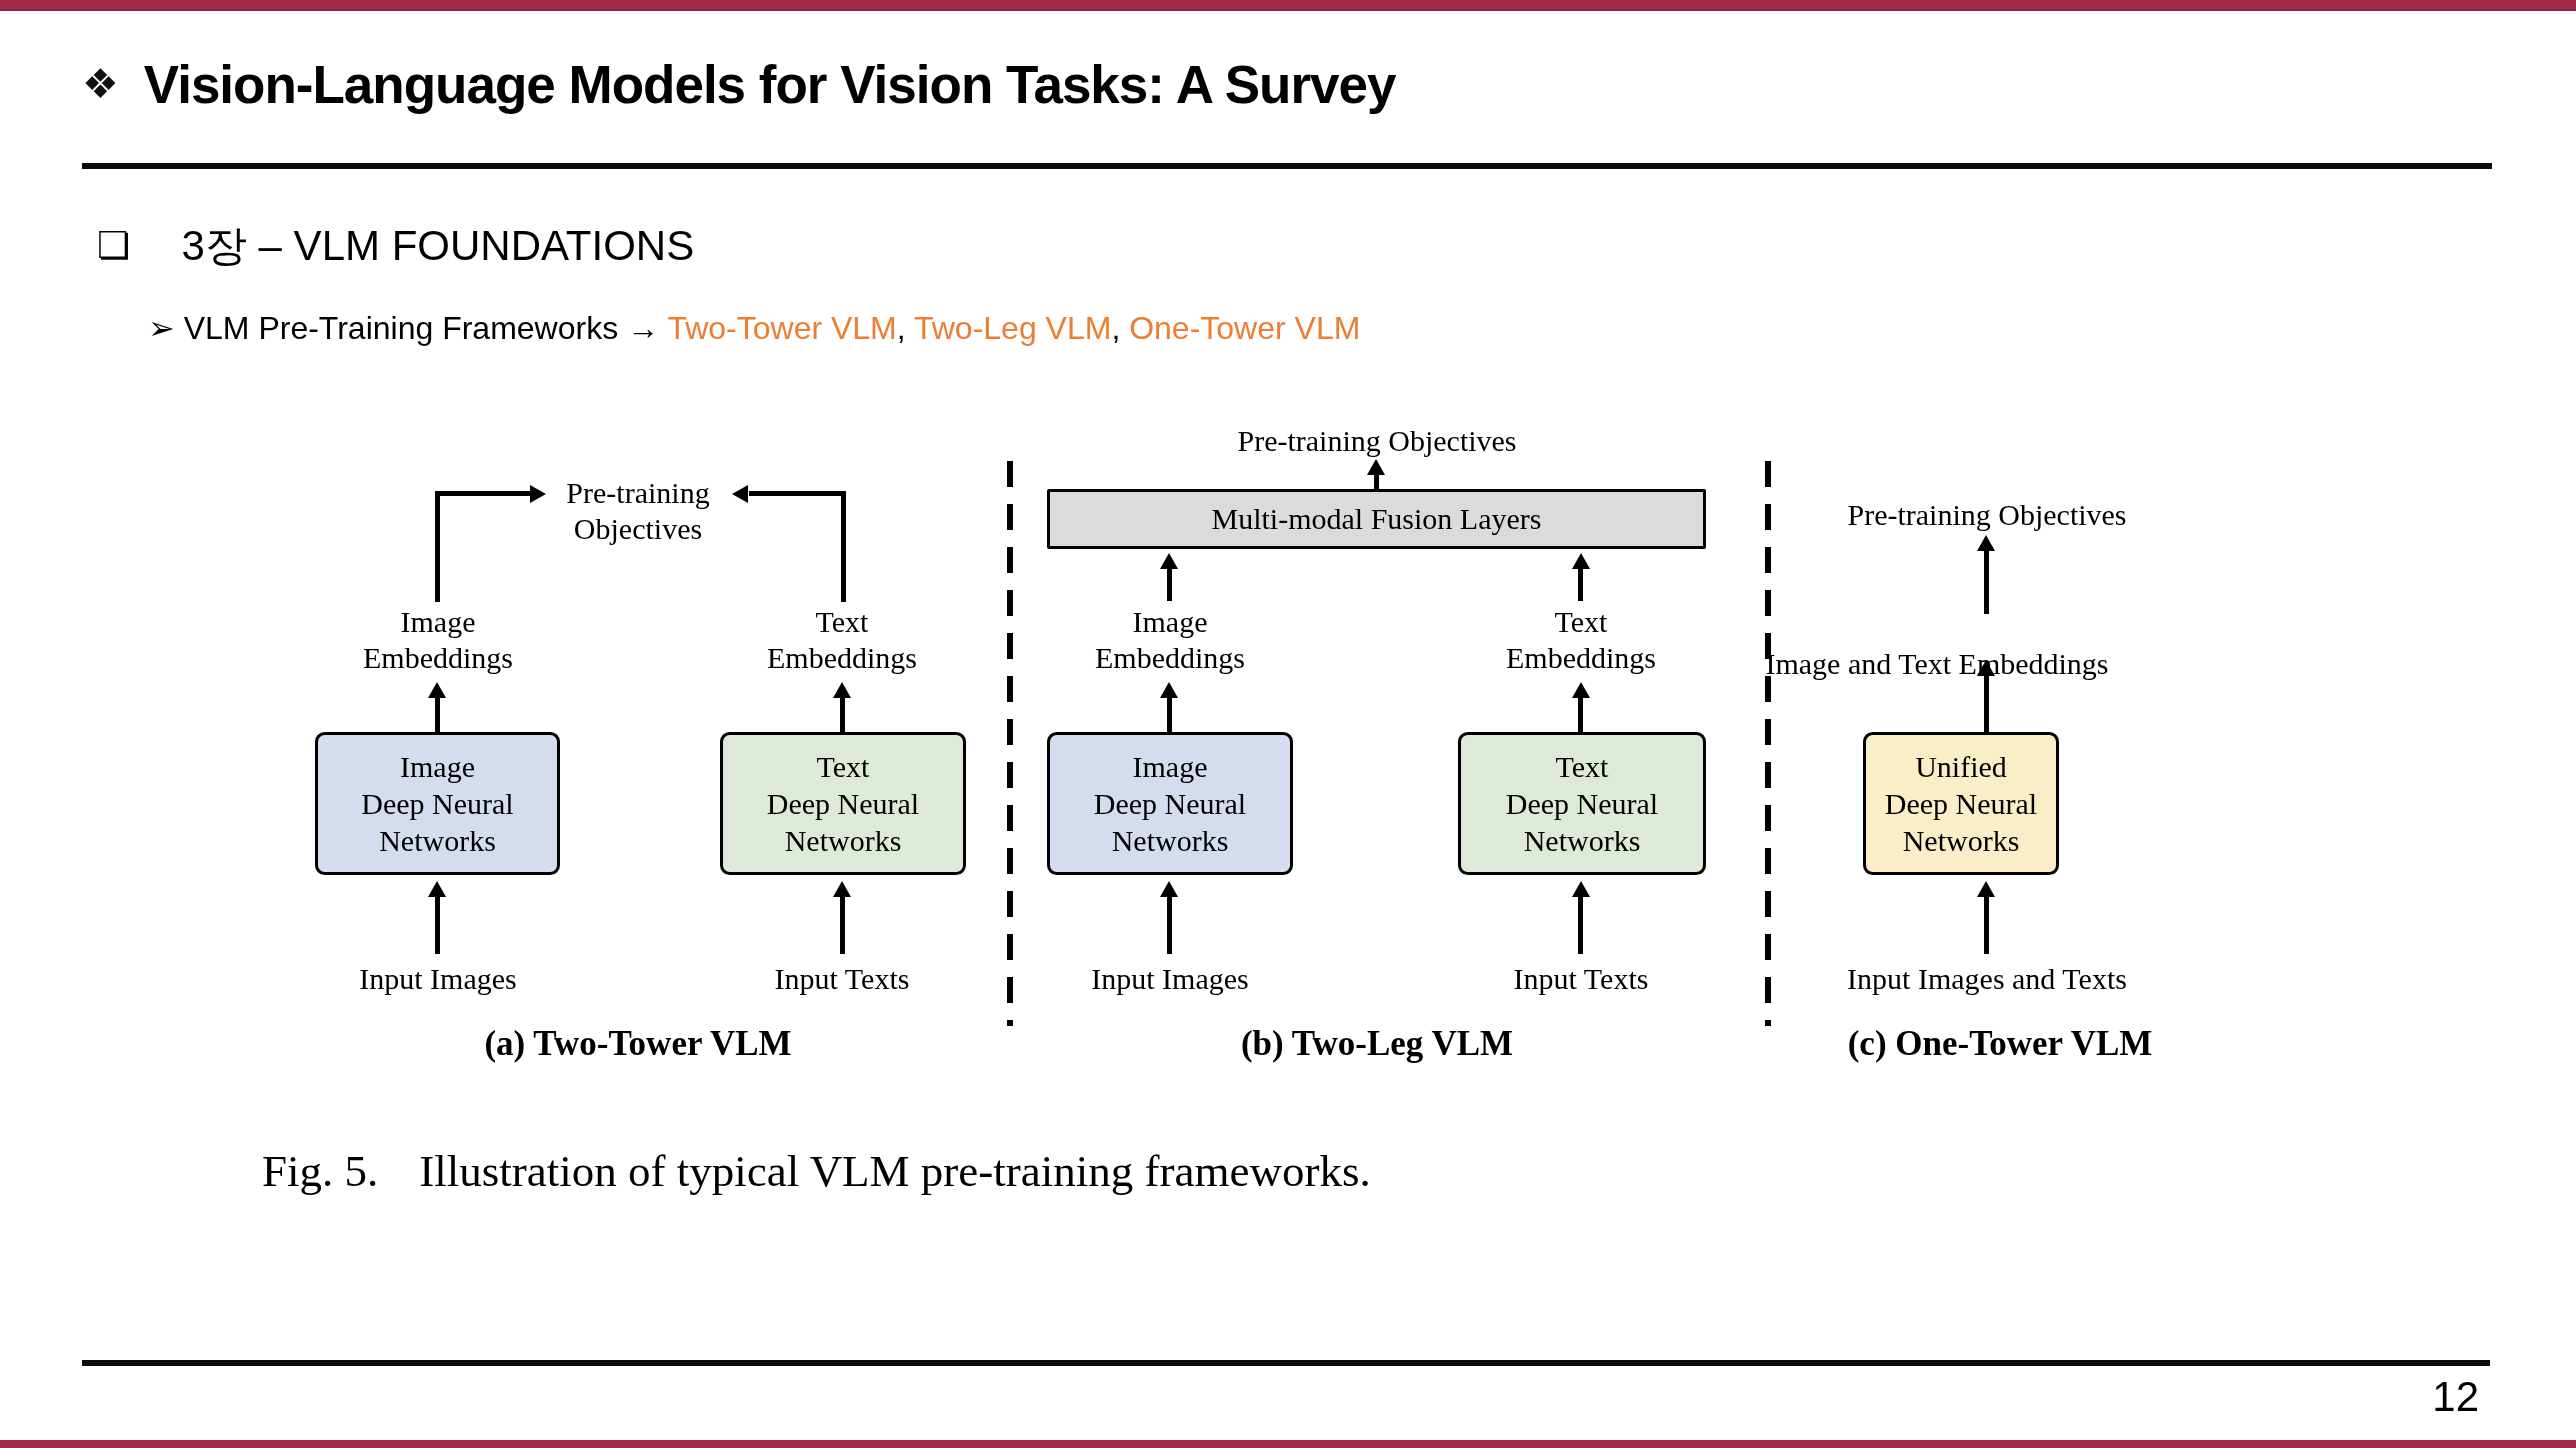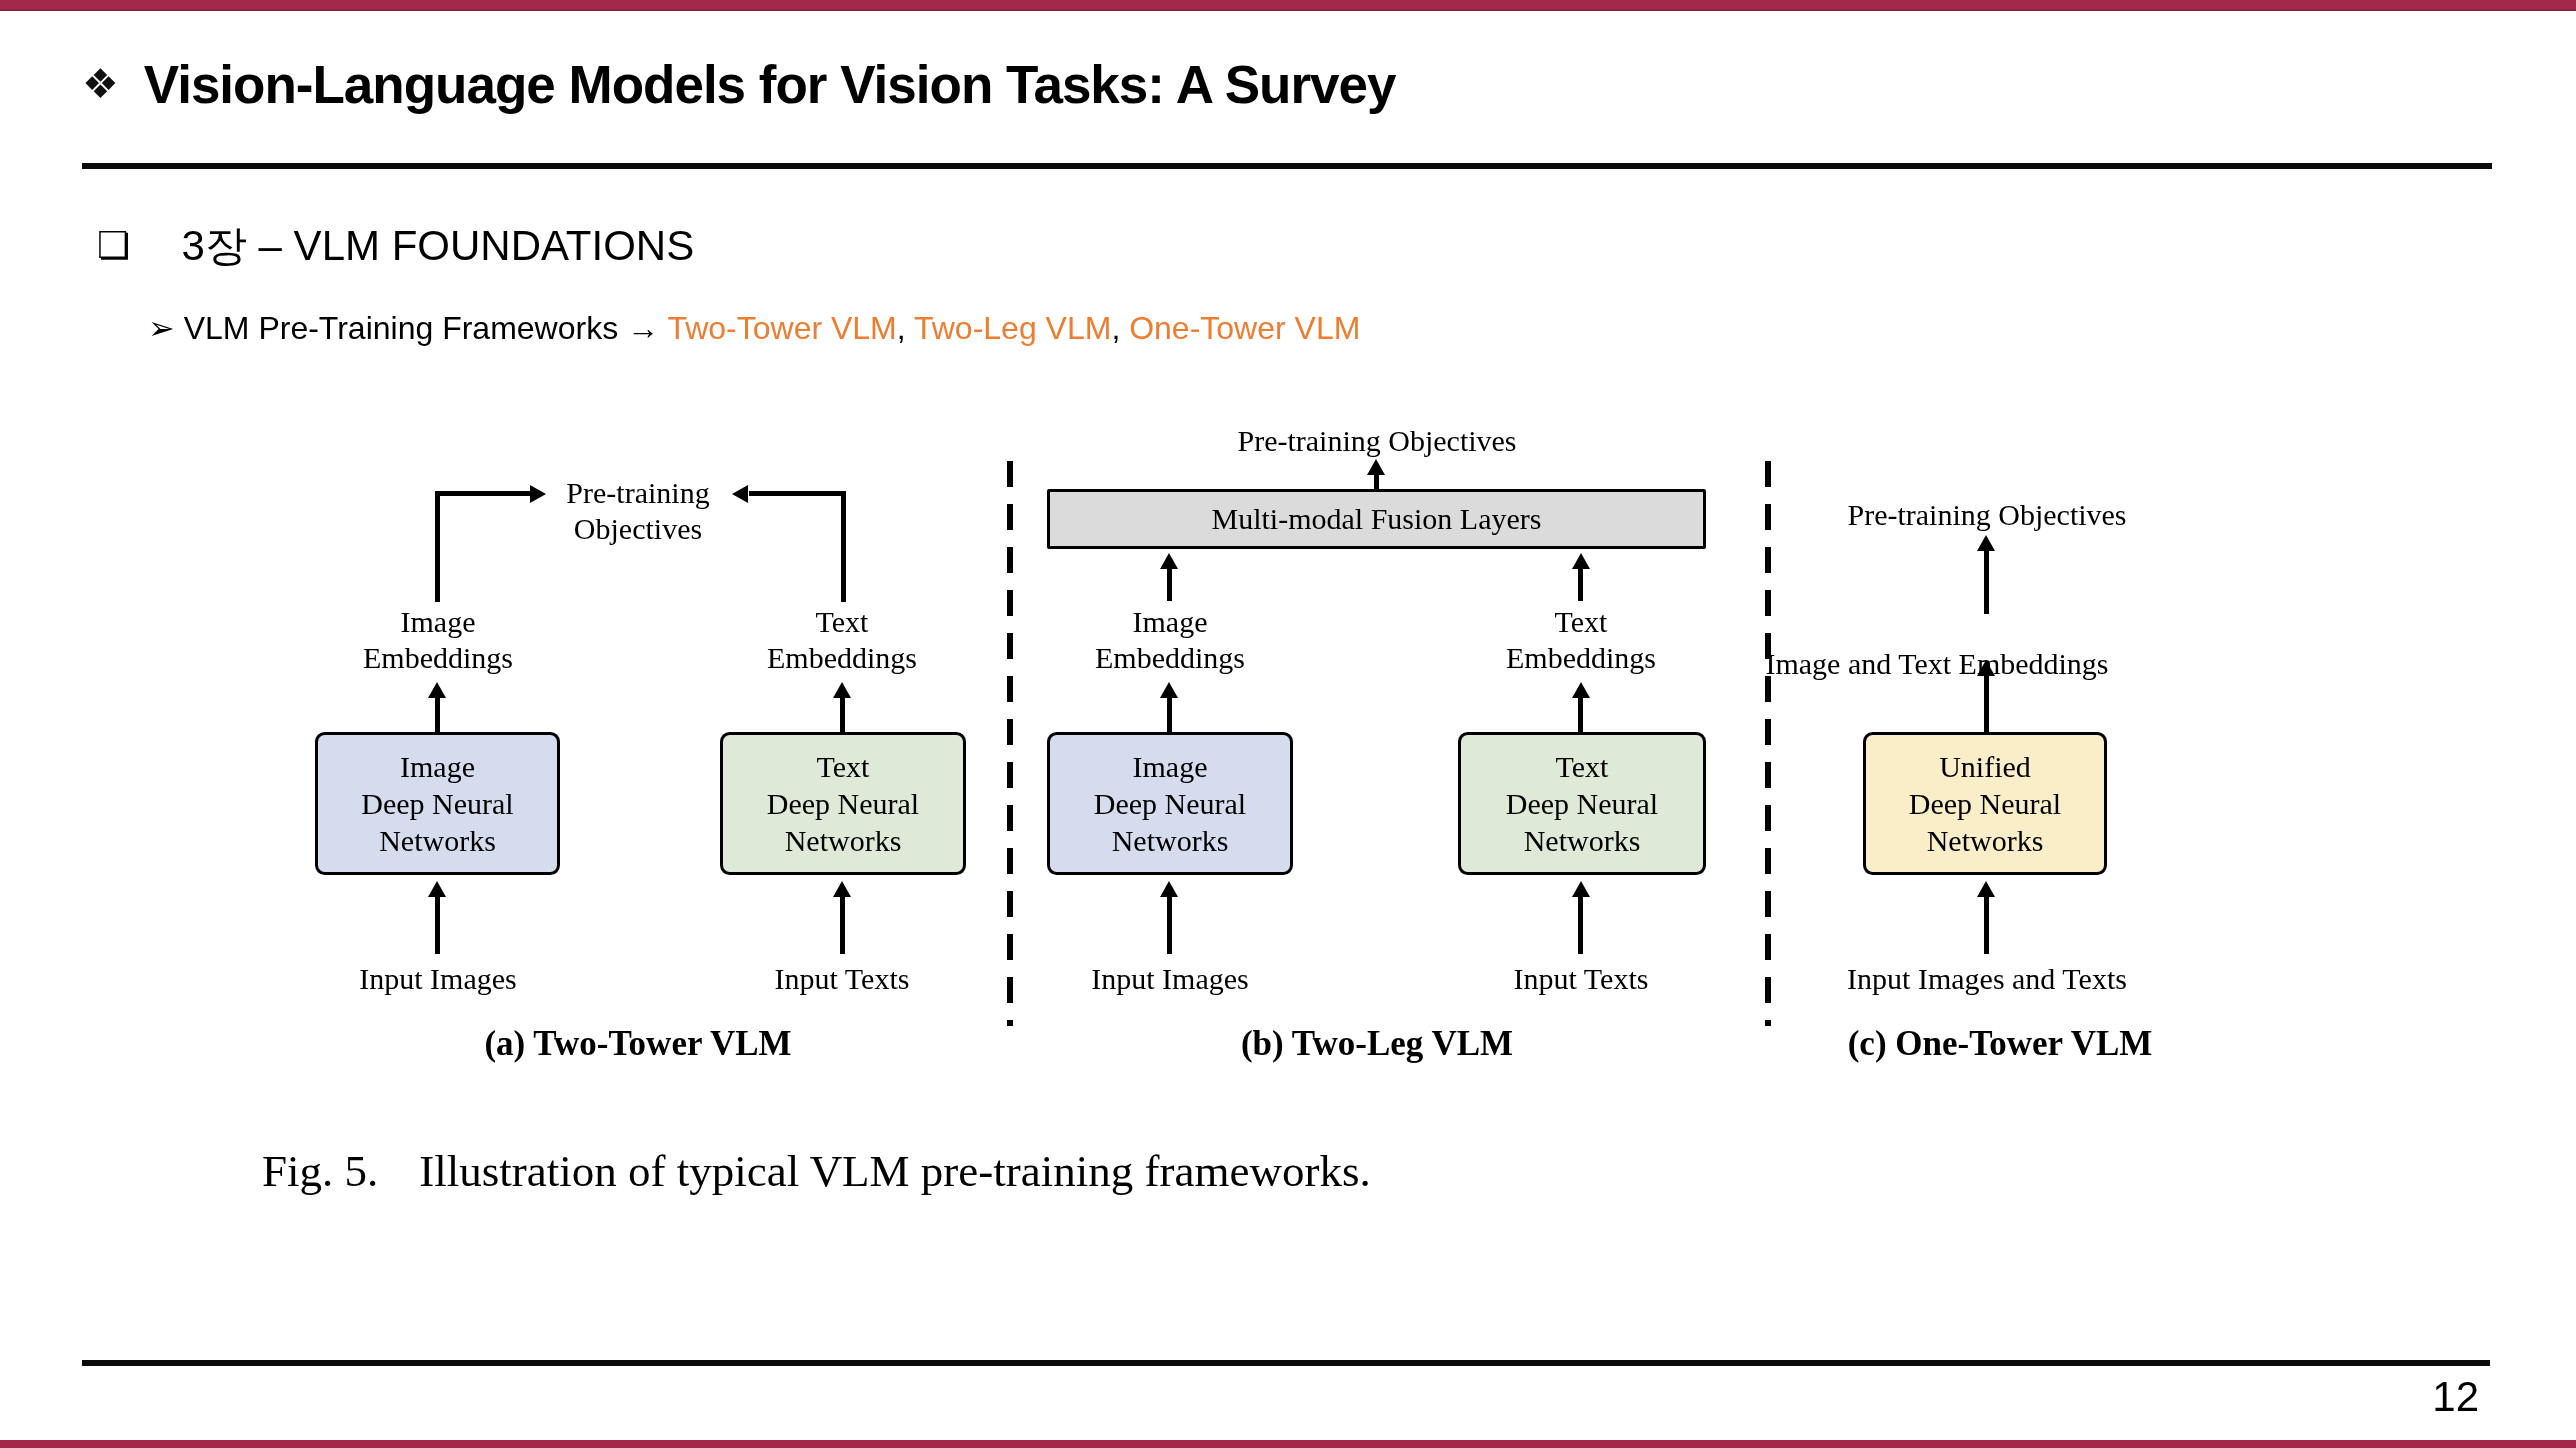--- a/index.html
+++ b/index.html
@@ -173,21 +173,21 @@
     <div class="dash-line" style="left:1475px;top:46px;height:565px;"></div>
 
     <div class="clbl" style="left:1697px;top:82px;">Pre-training Objectives</div>
     <div class="ah-up" style="left:1687px;top:120px;"></div>
     <div class="vline" style="left:1694px;top:135px;height:64px;"></div>
 
     <div class="clbl" style="left:1647px;top:203px;margin-top:28px;">Image and Text Embeddings</div>
     <div class="ah-up" style="left:1687px;top:245px;"></div>
     <div class="vline" style="left:1694px;top:261px;height:56px;"></div>
 
-    <div class="dnn-box" style="left:1573px;top:317px;width:244px;height:143px;background:#FAEEC9;">
+    <div class="dnn-box" style="left:1573px;top:317px;width:196px;height:143px;background:#FAEEC9;">
       <div>Unified</div>
       <div>Deep Neural</div>
       <div>Networks</div>
     </div>
 
     <div class="ah-up" style="left:1687px;top:466px;"></div>
     <div class="vline" style="left:1694px;top:481px;height:58px;"></div>
     <div class="clbl" style="left:1697px;top:546px;">Input Images and Texts</div>
     <div class="panel-caption" style="left:1710px;top:609px;">(c) One-Tower VLM</div>
   </div>

